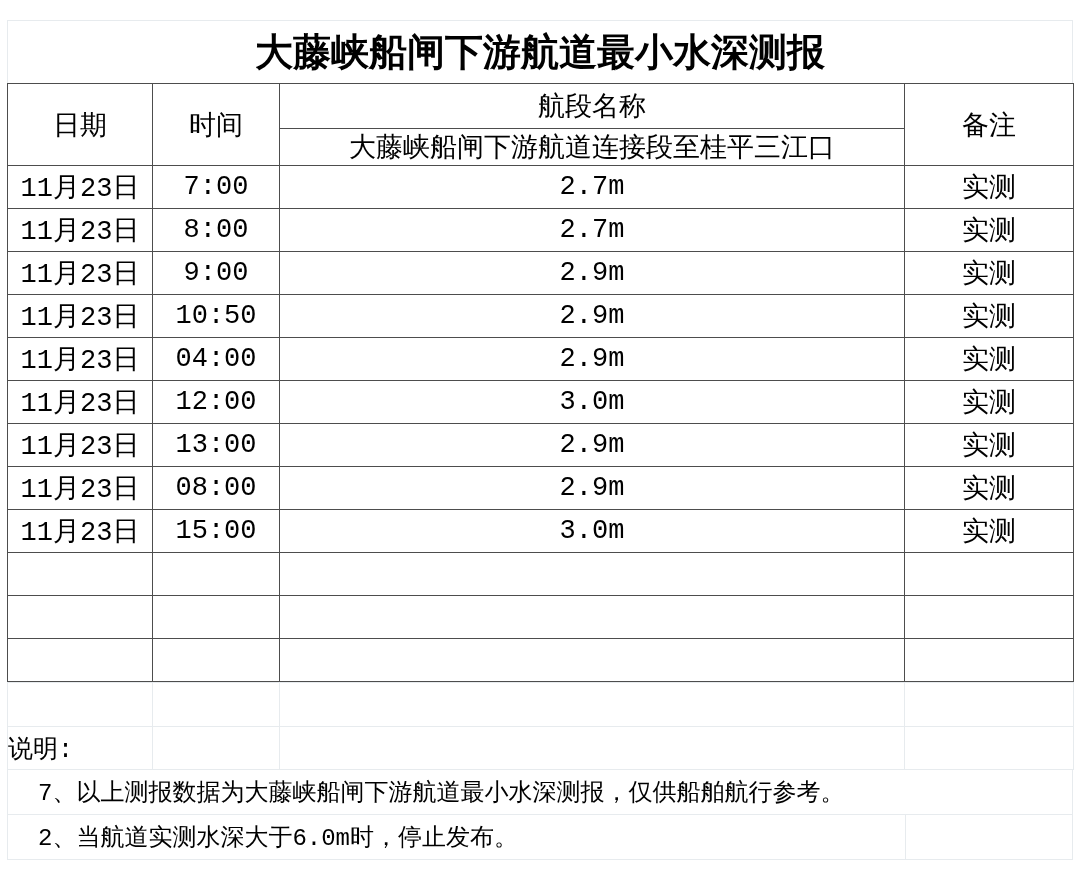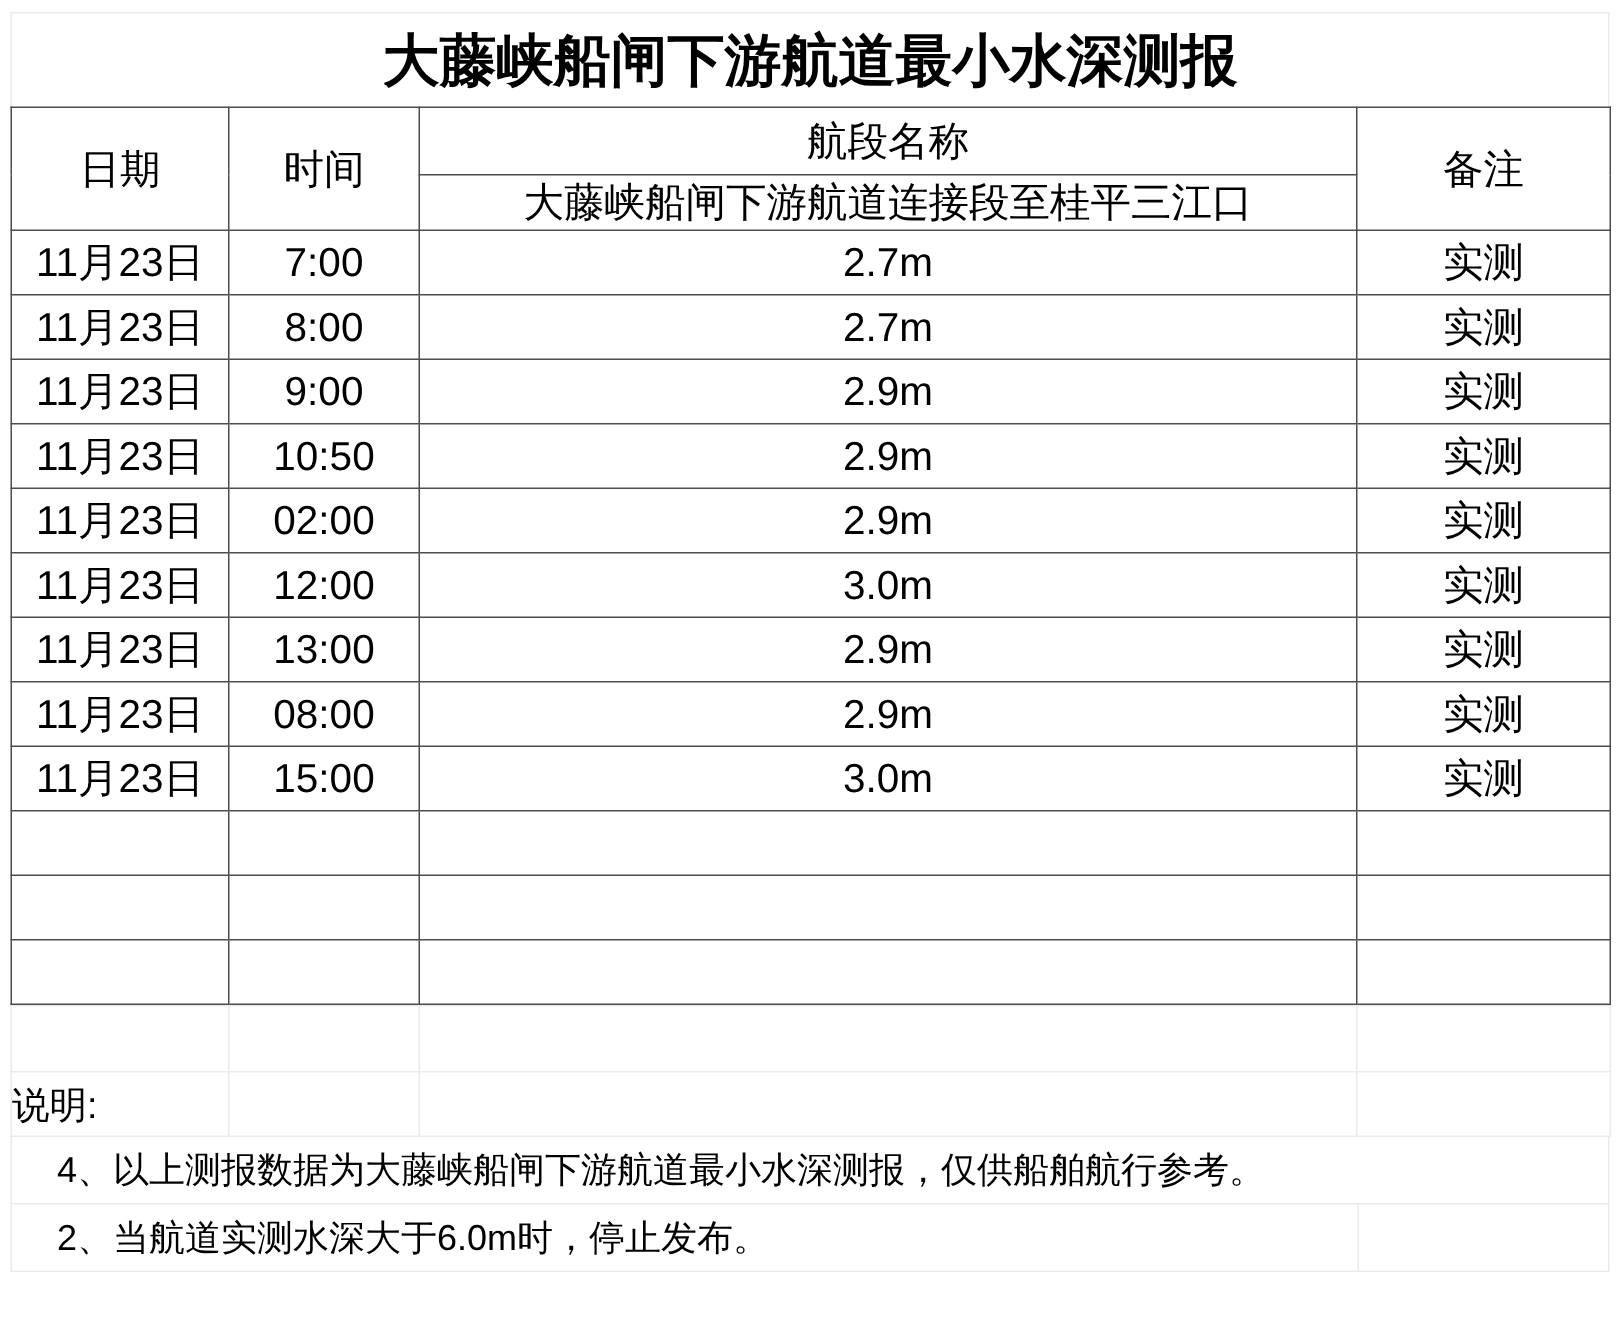--- a/index.html
+++ b/index.html
@@ -10,22 +10,23 @@
   * { box-sizing: border-box; }
   html, body {
     margin: 0; padding: 0;
     width: 1080px; height: 885px;
     background: #ffffff;
     font-family: "Liberation Sans", sans-serif;
     color: var(--text);
   }
   .sheet {
     position: absolute;
-    left: 7px; top: 8px;
+    left: 7px; top: 20px;
     width: 1066px;
+    font-family: Liberation Mono, monospace;
   }
   
   .title-row {
     height: 63px;
     border-top: 1px solid var(--grid-light);
     border-left: 1px solid var(--grid-light);
     border-right: 1px solid var(--grid-light);
     display: flex; align-items: center; justify-content: center;
     font-size: 38px;
     font-weight: 700;
@@ -128,21 +129,21 @@
         <td>实测</td>
       </tr>
       <tr class="data">
         <td>11月23日</td>
         <td>10:50</td>
         <td>2.9m</td>
         <td>实测</td>
       </tr>
       <tr class="data">
         <td>11月23日</td>
-        <td>02:00</td>
+        <td>04:00</td>
         <td>2.9m</td>
         <td>实测</td>
       </tr>
       <tr class="data">
         <td>11月23日</td>
         <td>12:00</td>
         <td>3.0m</td>
         <td>实测</td>
       </tr>
       <tr class="data">
@@ -202,20 +203,20 @@
       <tr class="label-row">
         <td class="left-text">说明:</td>
         <td></td>
         <td></td>
         <td></td>
       </tr>
     </tbody>
   </table>
 
   <div class="note-row">
-    <span>4、以上测报数据为大藤峡船闸下游航道最小水深测报，仅供船舶航行参考。</span>
+    <span>7、以上测报数据为大藤峡船闸下游航道最小水深测报，仅供船舶航行参考。</span>
   </div>
   <div class="note-row">
     <span>2、当航道实测水深大于6.0m时，停止发布。</span>
     <span class="v-divider"></span>
   </div>
 
 </div>
 
 </body></html>

